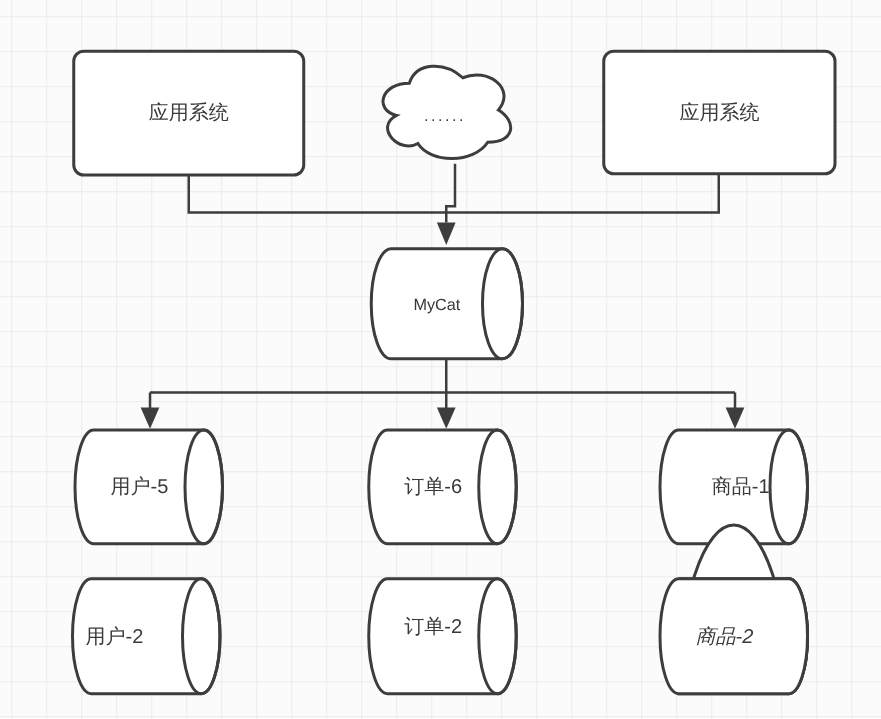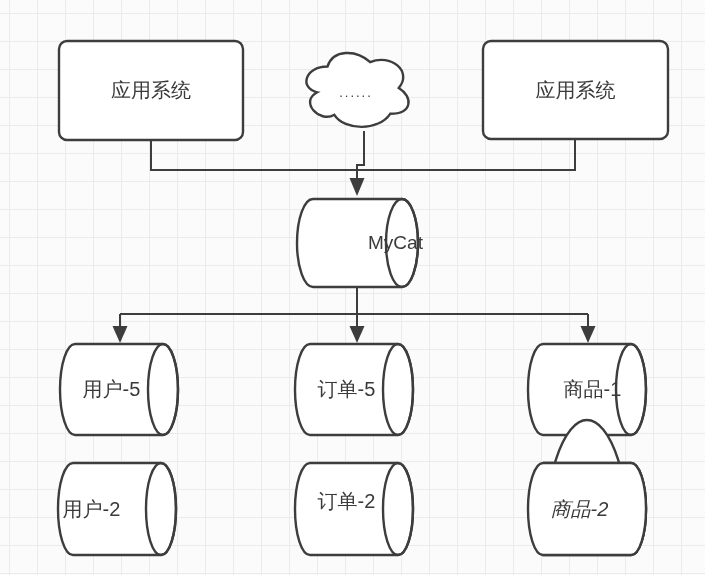--- a/index.html
+++ b/index.html
@@ -42,25 +42,25 @@
   .head {
     fill: var(--stroke, #3d3d3d);
     stroke: none;
   }
   .label {
     position: absolute;
     display: flex;
     align-items: center;
     justify-content: center;
     color: var(--text, #3a3a3a);
-    font-size: 20px;
+    font-size: 16px;
     white-space: nowrap;
     pointer-events: none;
   }
-  .label-mycat { font-size: 19px; margin-left: 46px; }
+  .label-mycat { font-size: 13px; }
   .label-cloud { font-size: 13px; letter-spacing: 2px; padding-top: 4px; }
 </style>
 </head>
 <body>
 
 <div class="canvas">
 
   <svg class="layer" width="705" height="575" viewBox="0 0 705 575">
 
     <g>
@@ -121,21 +121,21 @@
   <div class="label" style="left:59px; top:41px; width:184px; height:99px;">应用系统</div>
 
   <div class="label label-cloud" style="left:299px; top:45px; width:114px; height:86px;">......</div>
 
   <div class="label" style="left:483px; top:41px; width:185px; height:98px;">应用系统</div>
 
   <div class="label label-mycat" style="left:297px; top:199px; width:105px; height:88px;">MyCat</div>
 
   <div class="label" style="left:60px; top:344px; width:103px; height:91px;">用户-5</div>
 
-  <div class="label" style="left:295px; top:344px; width:103px; height:91px;">订单-5</div>
+  <div class="label" style="left:295px; top:344px; width:103px; height:91px;">订单-6</div>
 
   <div class="label" style="left:528px; top:344px; width:103px; height:91px;margin-left:13px;">商品-1</div>
 
   <div class="label" style="left:40px; top:463px; width:103px; height:92px;">用户-2</div>
 
   <div class="label" style="left:295px; top:463px; width:103px; height:76px;">订单-2</div>
 
   <div class="label" style="left:528px; top:463px; width:103px; height:92px;font-style:italic;">商品-2</div>
 </div>
 

